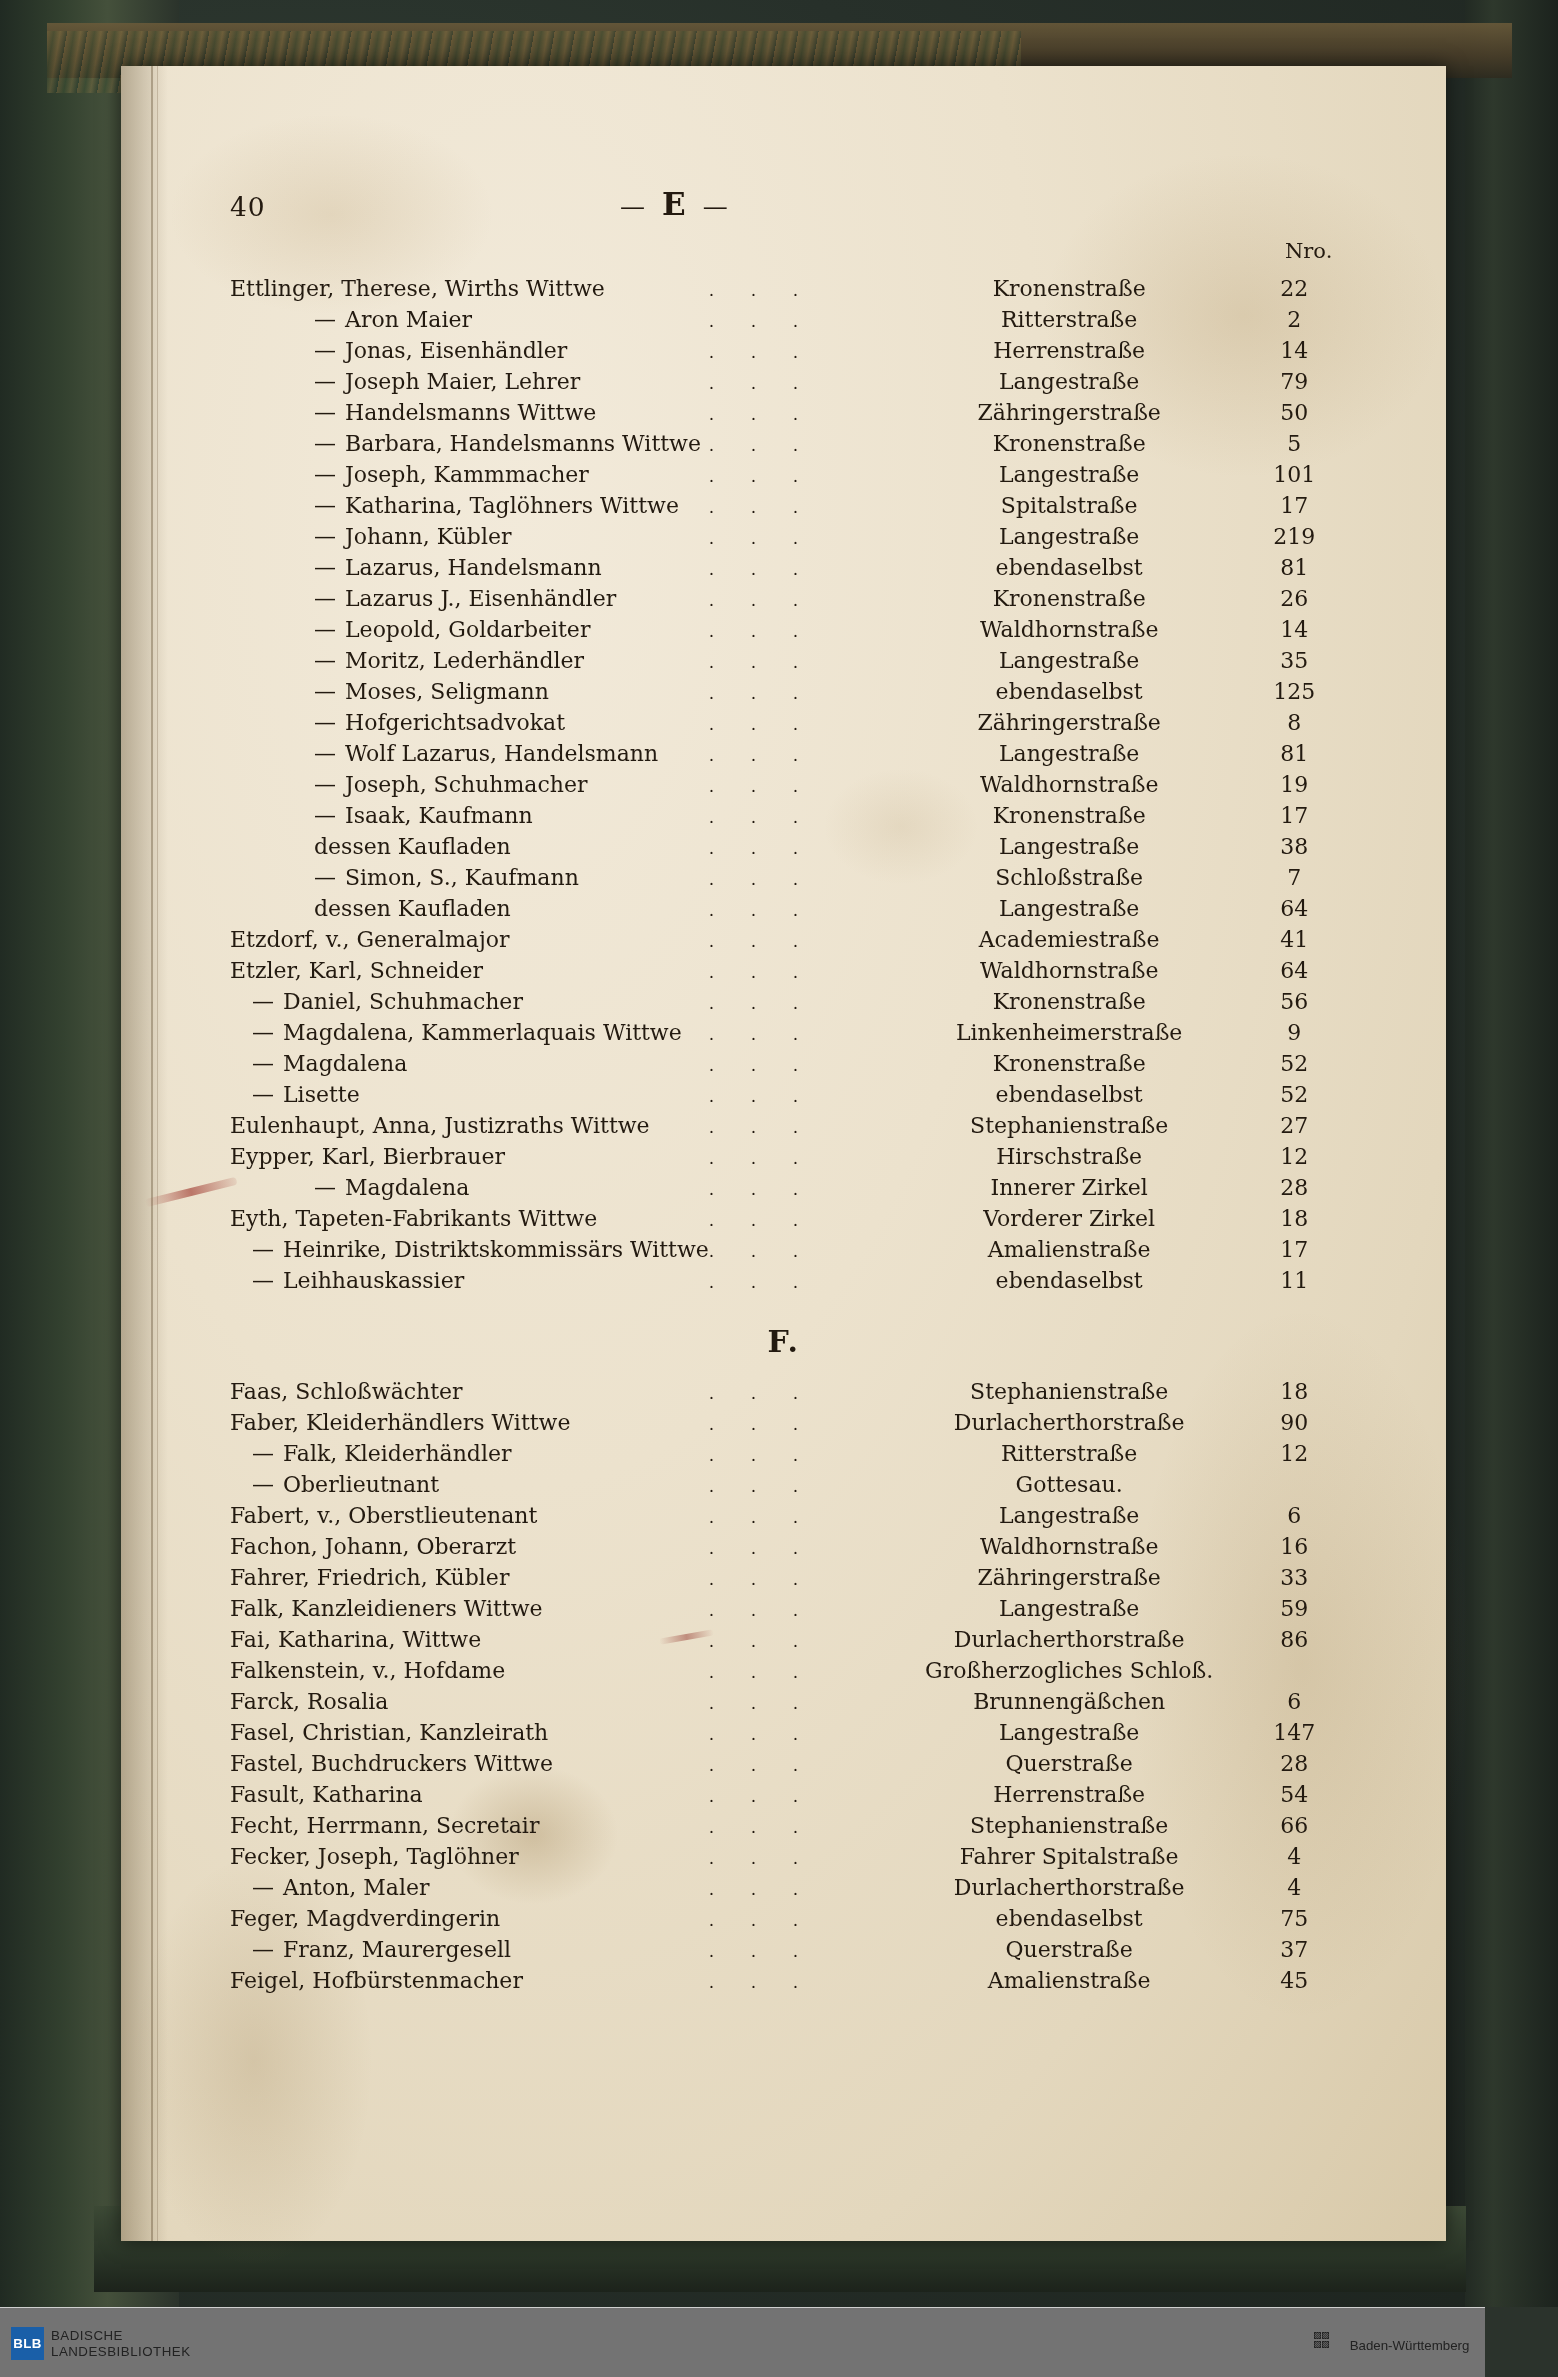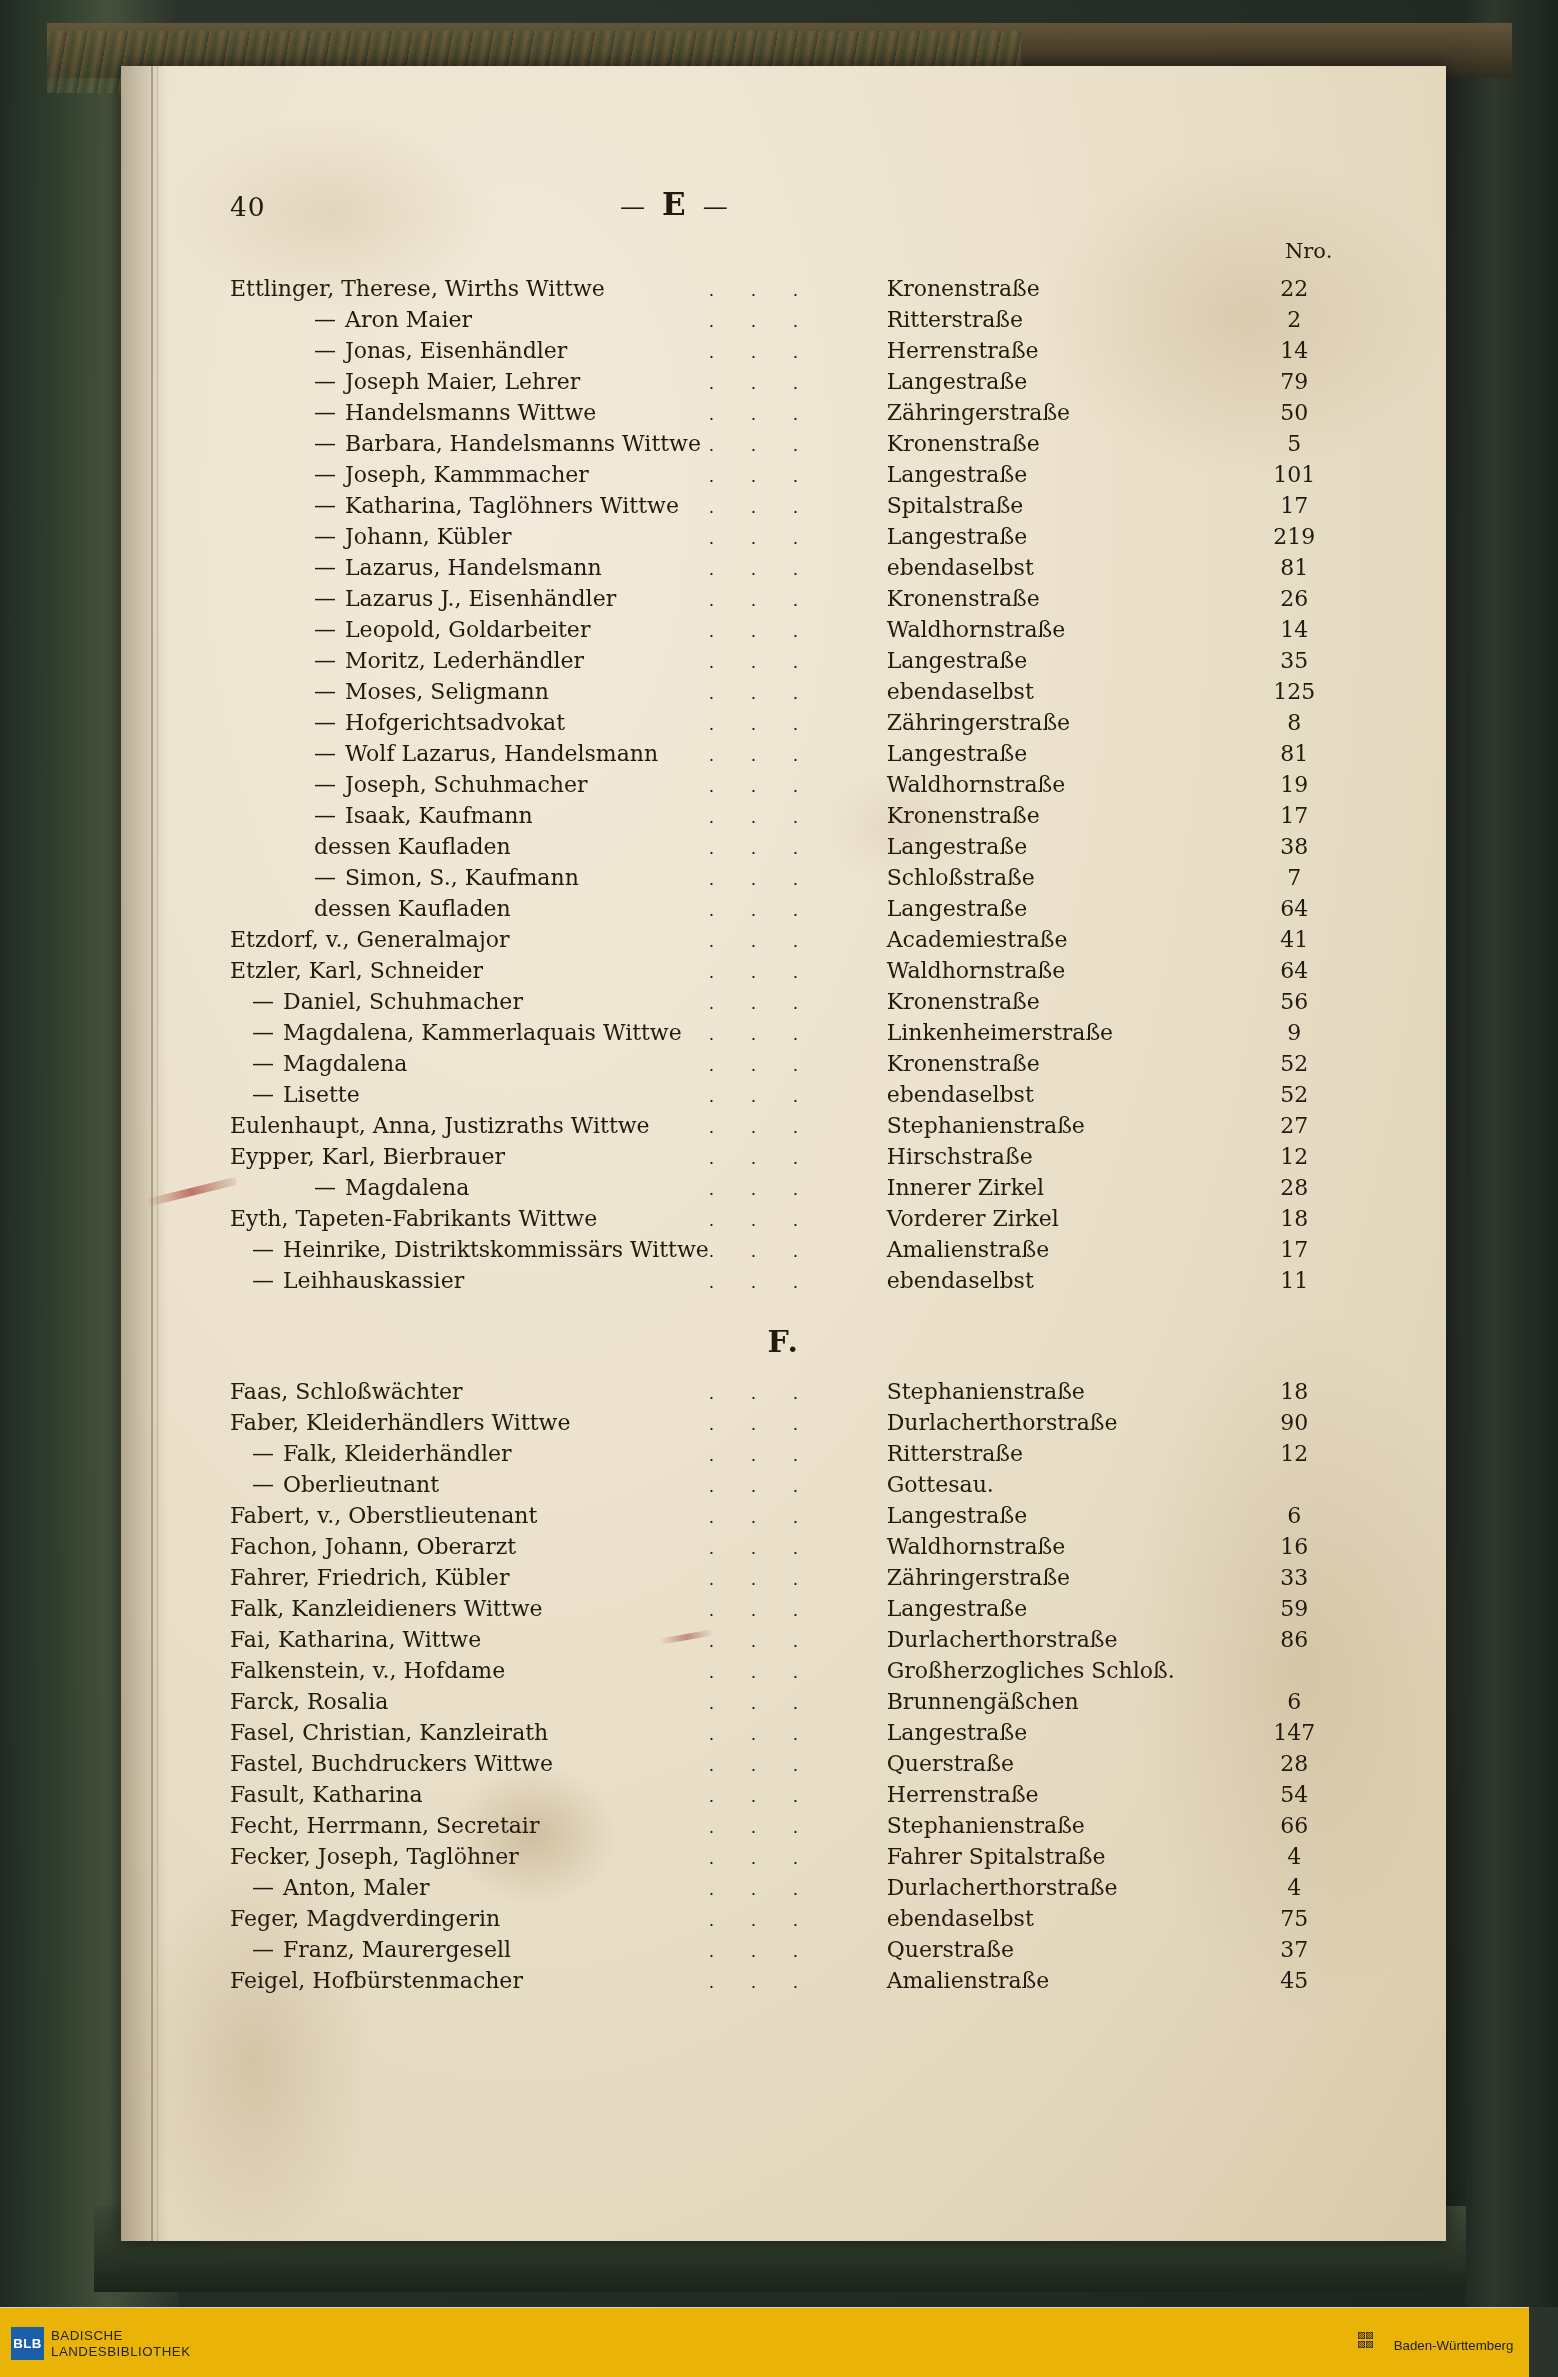--- a/index.html
+++ b/index.html
@@ -175,20 +175,21 @@
     width: 179px;
     color: #3a2c18;
     letter-spacing: 15.6px;
     font-size: 17px;
     text-align: left;
     padding-left: 4.7px;
   }
   td.street {
     width: 366px;
     padding-left: 14px;
+    text-align: center;
   }
   td.num {
     width: 86px;
     text-align: center;
     padding-right: 7.8px;
   }
 
   .divider {
     text-align: center;
     font-size: 30px;
@@ -215,24 +216,23 @@
     border-radius: 3.9px;
   }
 
   
   #footer {
     position: absolute;
     left: 0;
     top: 2307px;
     width: 1485px;
     height: 70px;
-    background: #eab308;
+    background: #737373;
     border-top: 0.8px solid #cfcfcf;
     font-family: "Liberation Sans", sans-serif;
-    padding-left: 44px;
   }
   #blb-logo {
     position: absolute;
     left: 11px; top: 18.7px;
     width: 33px; height: 33px;
     background: #1a5fa8;
     color: #fff;
     font-size: 13.3px;
     font-weight: bold;
     text-align: center;

